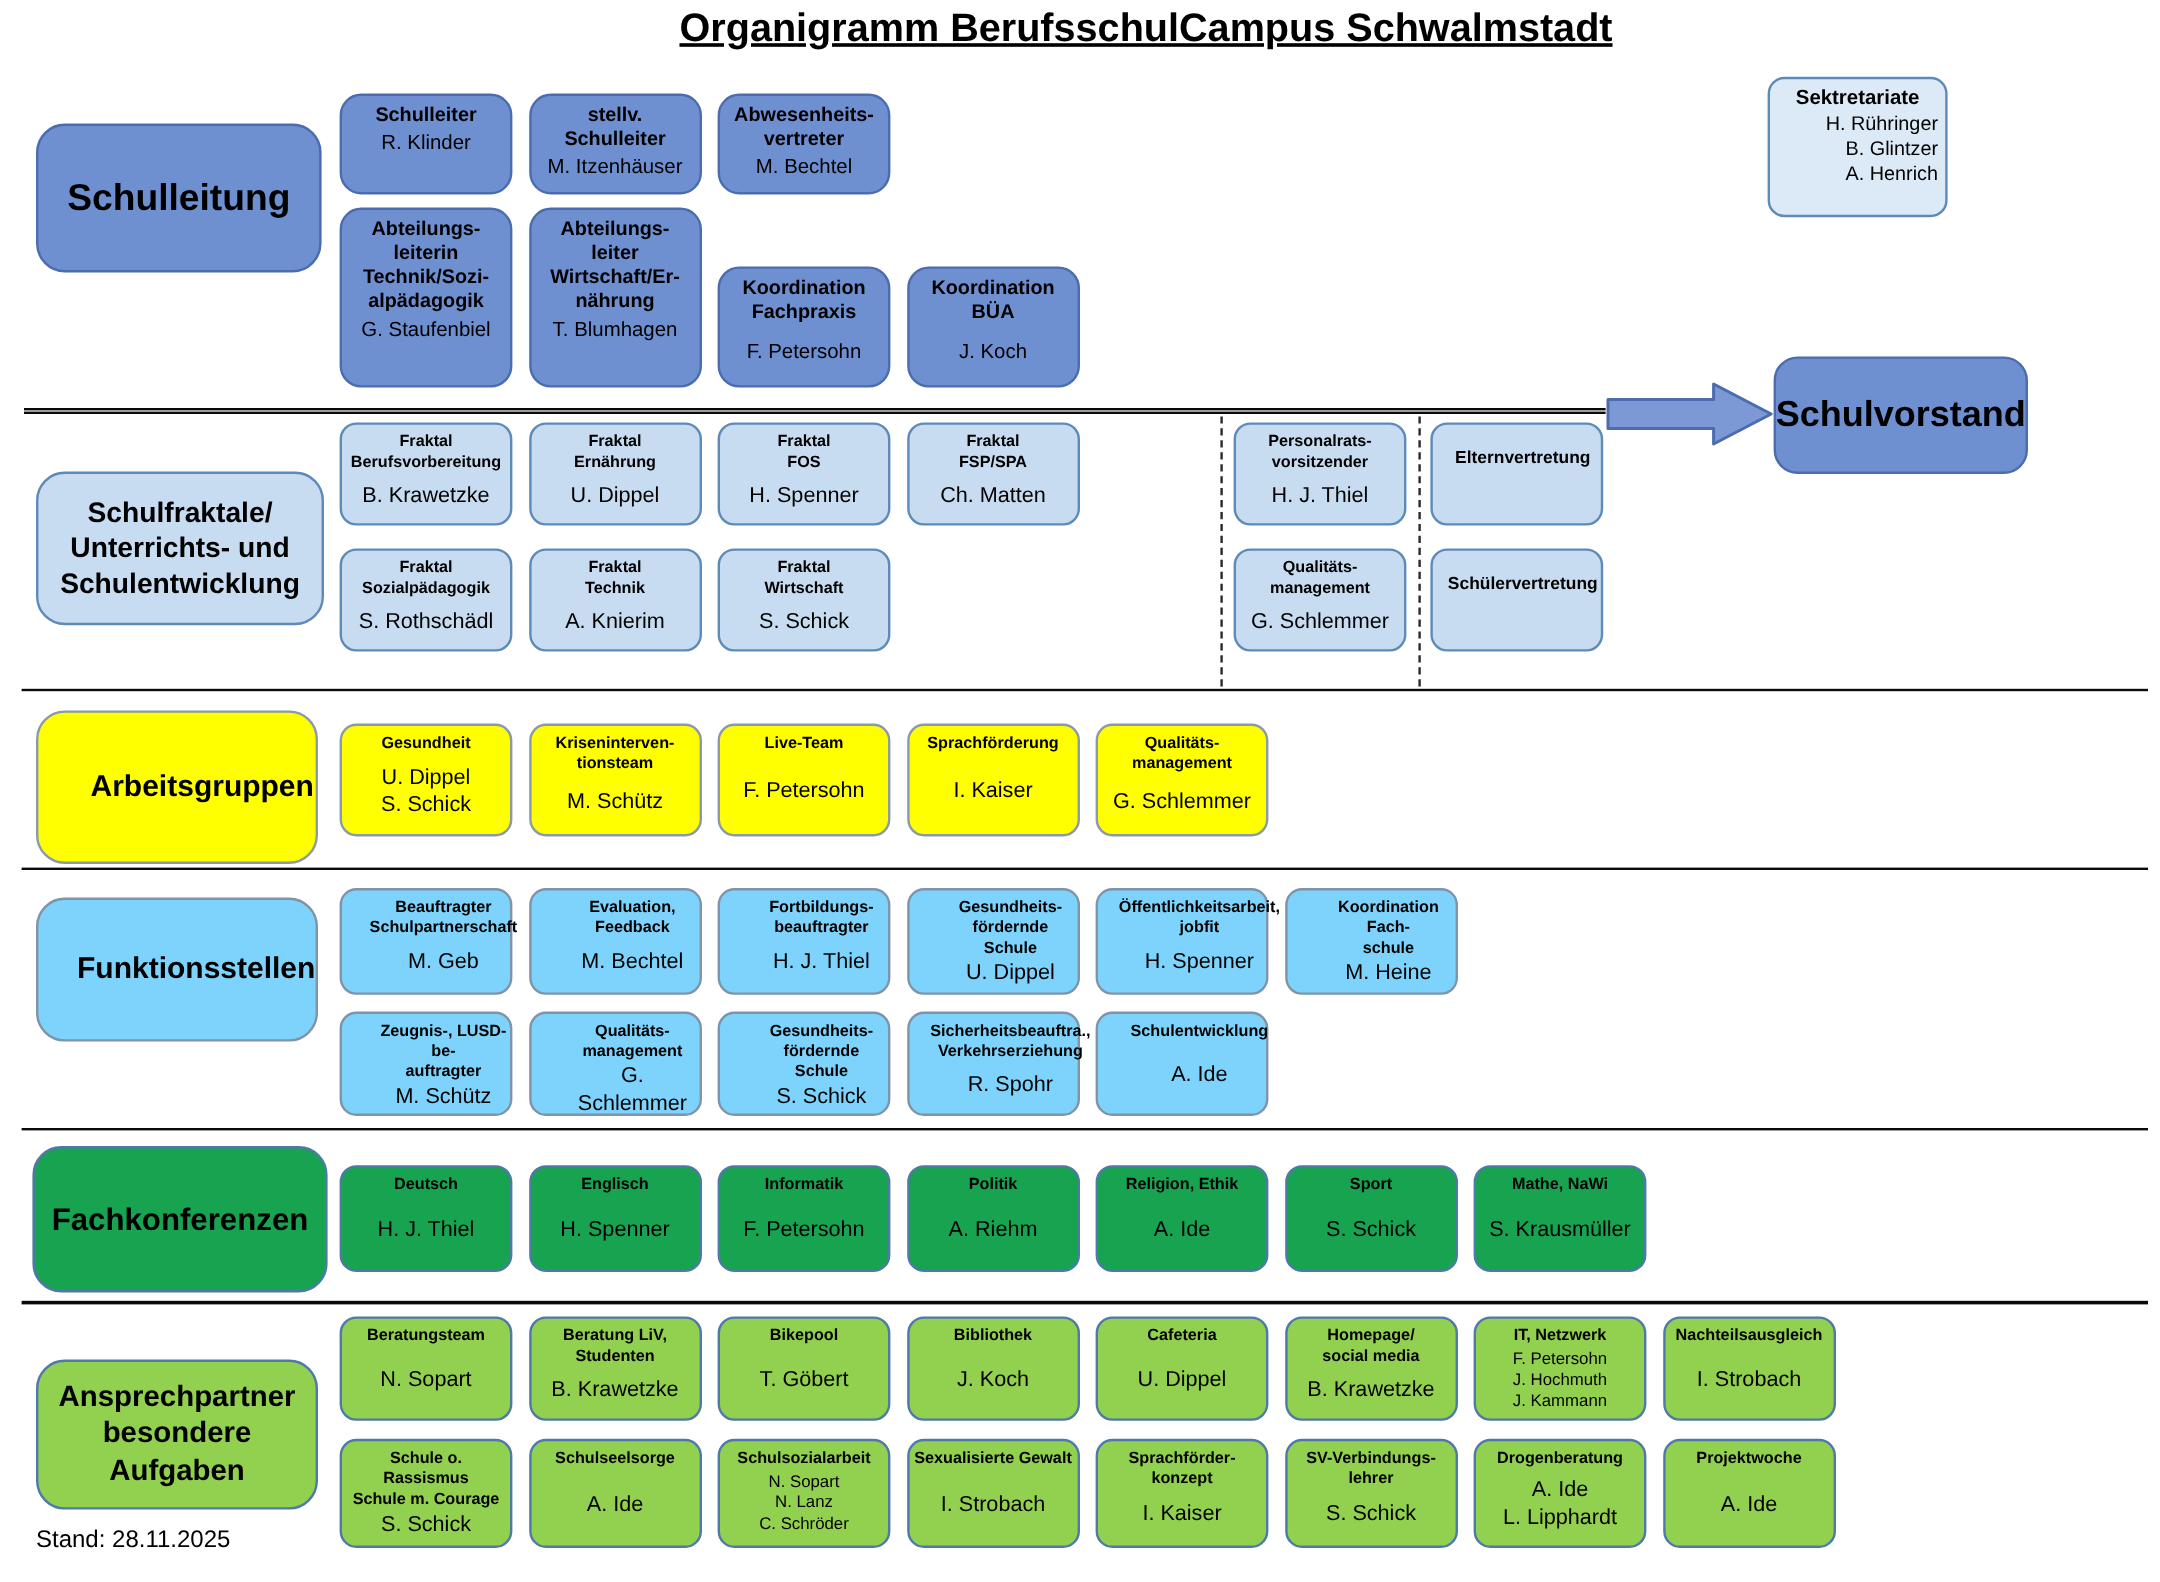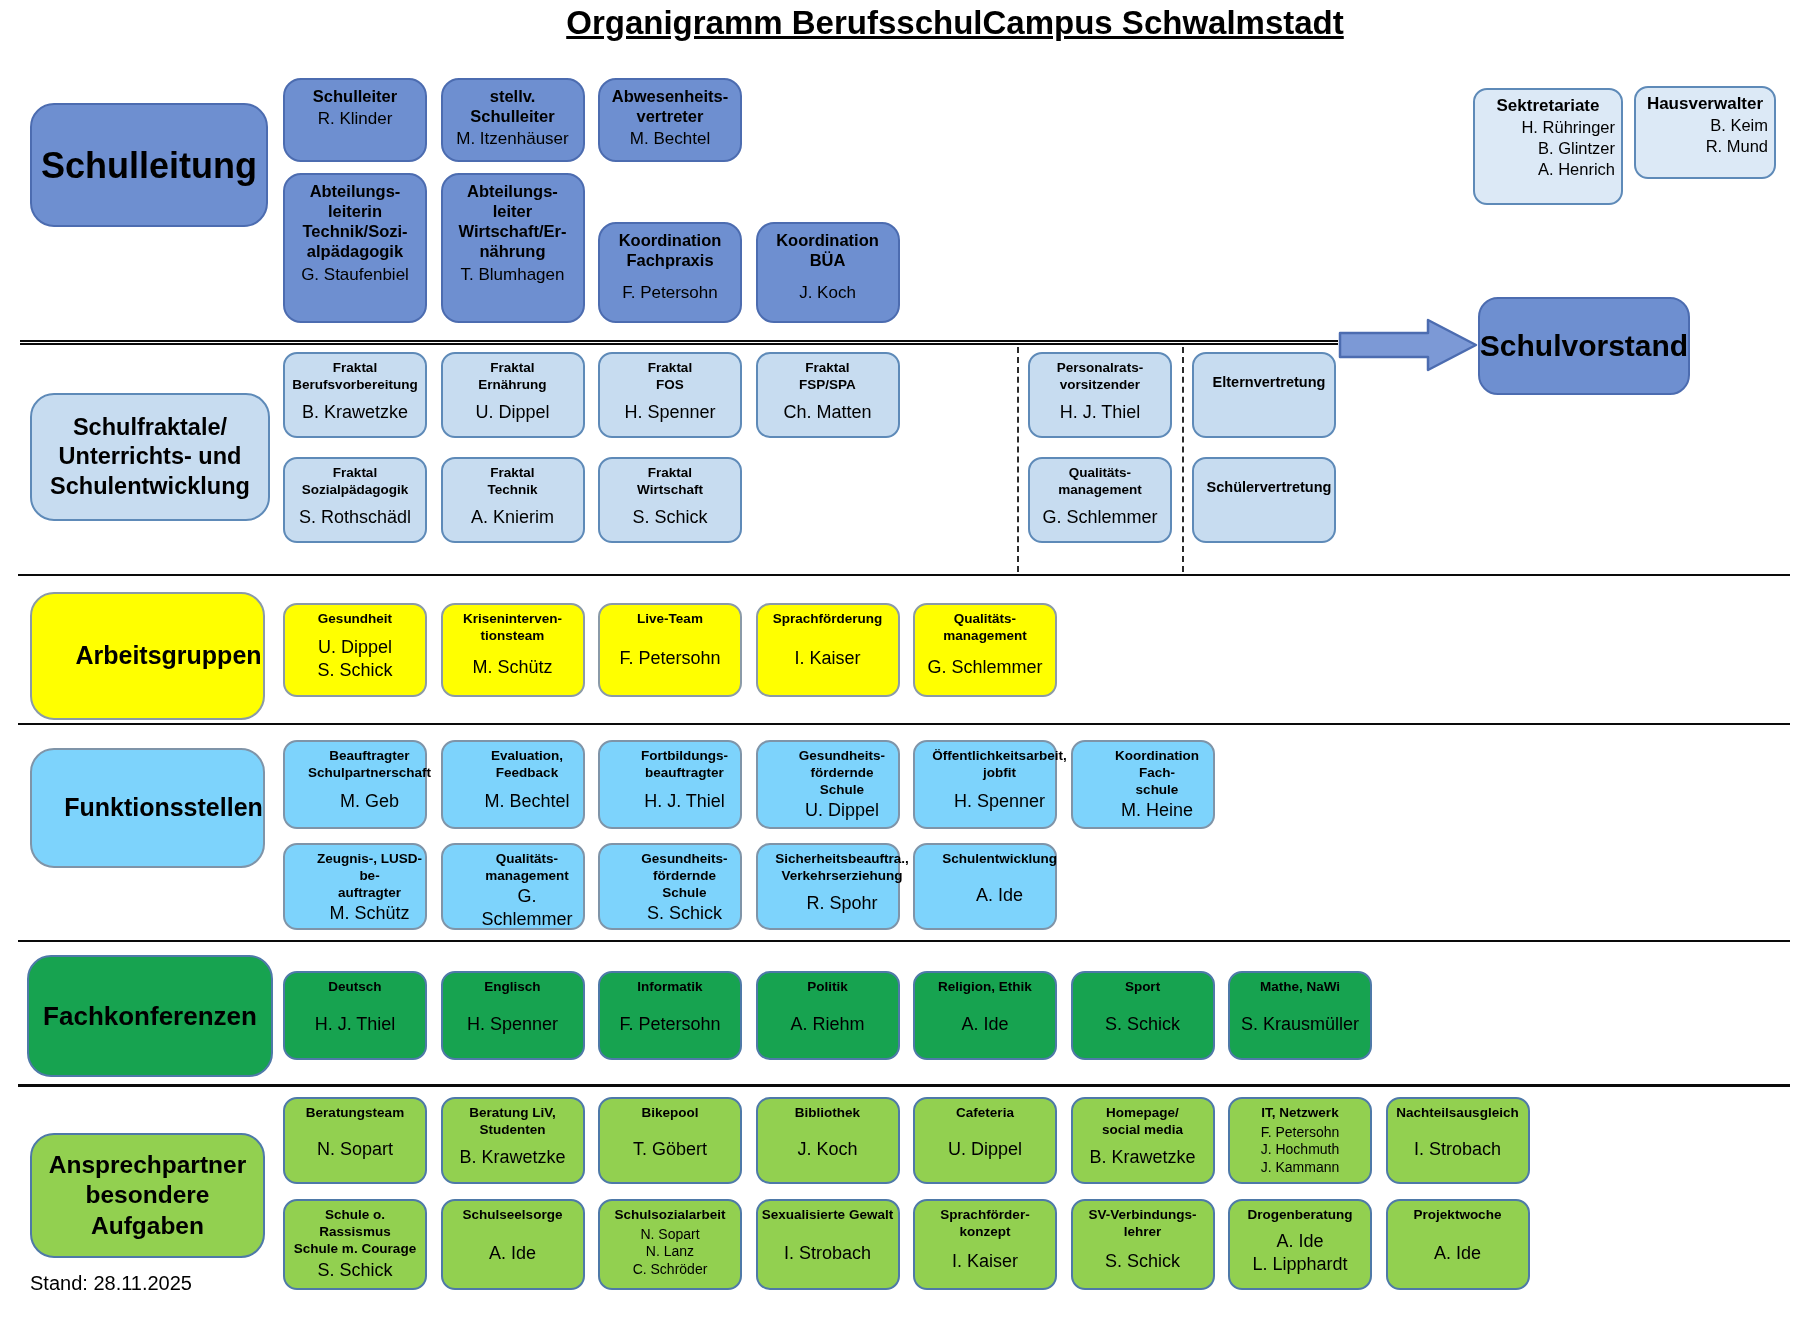--- a/index.html
+++ b/index.html
@@ -48,21 +48,21 @@
   .r-gr2{left:1028px;top:457px;height:86px;gap:20px;}
   .r-ag {left:283px;top:603px;height:94px;}
   .r-fs1{left:283px;top:740px;height:89px;}
   .r-fs2{left:283px;top:843px;height:87px;}
   .r-fk {left:283px;top:971px;height:89px;}
   .r-ap1{left:283px;top:1097px;height:87px;}
   .r-ap2{left:283px;top:1199px;height:91px;}
 
   
   .side-box{position:absolute;box-sizing:border-box;border:2px solid #5E8AB8;background:#DCE9F6;
-            border-radius:14px;display:flex;flex-direction:column;padding:5px 6px;margin-top:24px;}
+            border-radius:14px;display:flex;flex-direction:column;padding:5px 6px;}
   .side-box .box-title{font-size:17px;text-align:center;}
   .side-box .box-names{font-size:16.5px;text-align:right;margin:1px 0 0;align-self:stretch;padding-left:4px;}
 
   
   .schulvorstand{position:absolute;left:1478px;top:297px;width:212px;height:98px;
                  box-sizing:border-box;background:#6E8FD0;border:2.5px solid #4C6CB0;border-radius:20px;
                  display:flex;align-items:center;justify-content:center;font-size:30px;font-weight:bold;}
 
   
   .divider{position:absolute;}
@@ -76,21 +76,21 @@
   .stand{position:absolute;left:30px;top:1272px;font-size:20px;}
 </style>
 </head>
 <body>
 
 <div class="page">
 
   <div class="page-title">Organigramm BerufsschulCampus Schwalmstadt</div>
 
   <div class="sec-blue">
-    <div class="cat cat-blue" style="left:30px;top:103px;width:238px;height:124px;font-size:36px;">Schulleitung</div>
+    <div class="cat cat-blue" style="left:30px;top:103px;width:238px;height:124px;font-size:31px;">Schulleitung</div>
     <div class="row r-sl1 tight">
         <div class="box">
     <div class="box-title">Schulleiter</div>
     <div class="box-names">R. Klinder</div>
   </div>
         <div class="box">
     <div class="box-title">stellv.
 Schulleiter</div>
     <div class="box-names">M. Itzenhäuser</div>
   </div>
@@ -129,25 +129,20 @@
   </div>
       </div>
   </div>
 
   <div class="side-box" style="left:1473px;top:64px;width:150px;height:117px;">
     <div class="box-title">Sektretariate</div>
     <div class="box-names">H. Rühringer
 B. Glintzer
 A. Henrich</div>
   </div>
-  <div class="side-box" style="left:1634px;top:62px;width:142px;height:93px;">
-    <div class="box-title">Hausverwalter</div>
-    <div class="box-names">B. Keim
-R. Mund</div>
-  </div>
 
   <div class="divider div-double" style="left:20px;top:340px;width:1318px;"></div>
   <svg class="arrow-svg" width="142" height="54" viewBox="0 0 142 54">
     <polygon points="2,15 90,15 90,2 138,27 90,52 90,39 2,39" fill="#7C99D6" stroke="#4C6CB0" stroke-width="2.5" stroke-linejoin="round"></polygon>
   </svg>
   <div class="schulvorstand">Schulvorstand</div>
 
   <div class="sec-lblue">
     <div class="cat cat-lblue" style="left:30px;top:393px;width:240px;height:128px;font-size:23.5px;">Schulfraktale/
 Unterrichts- und

